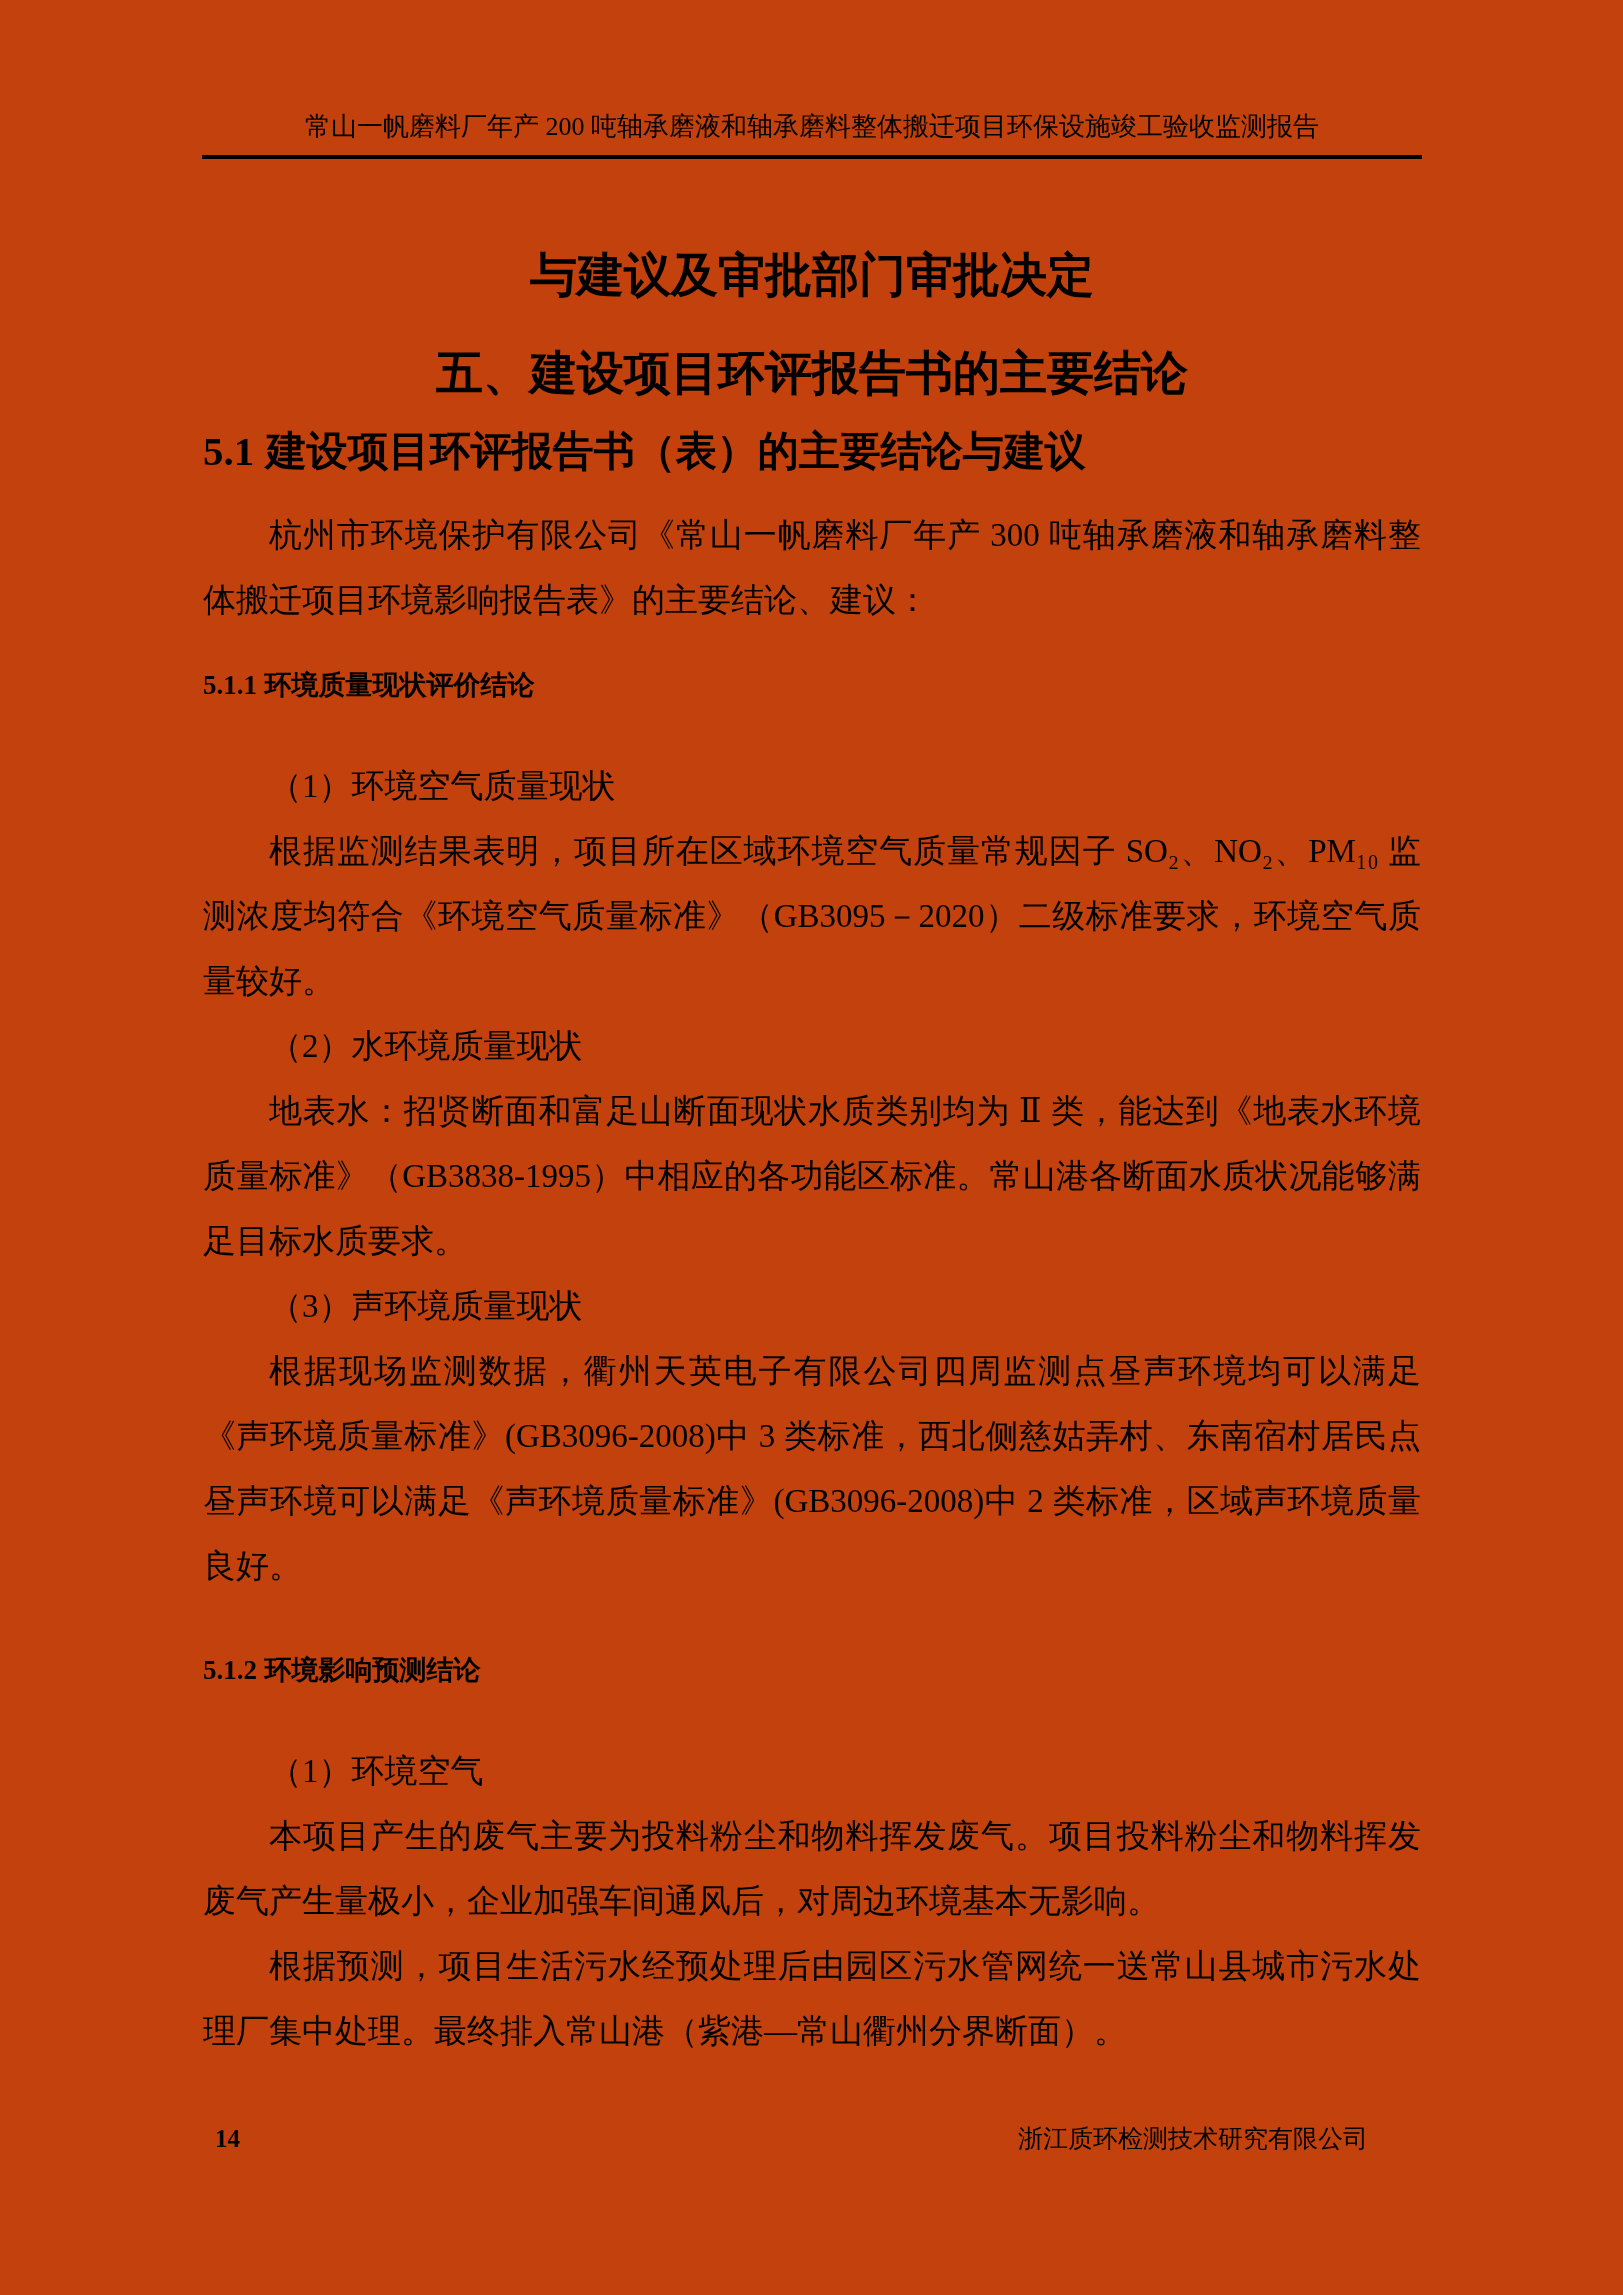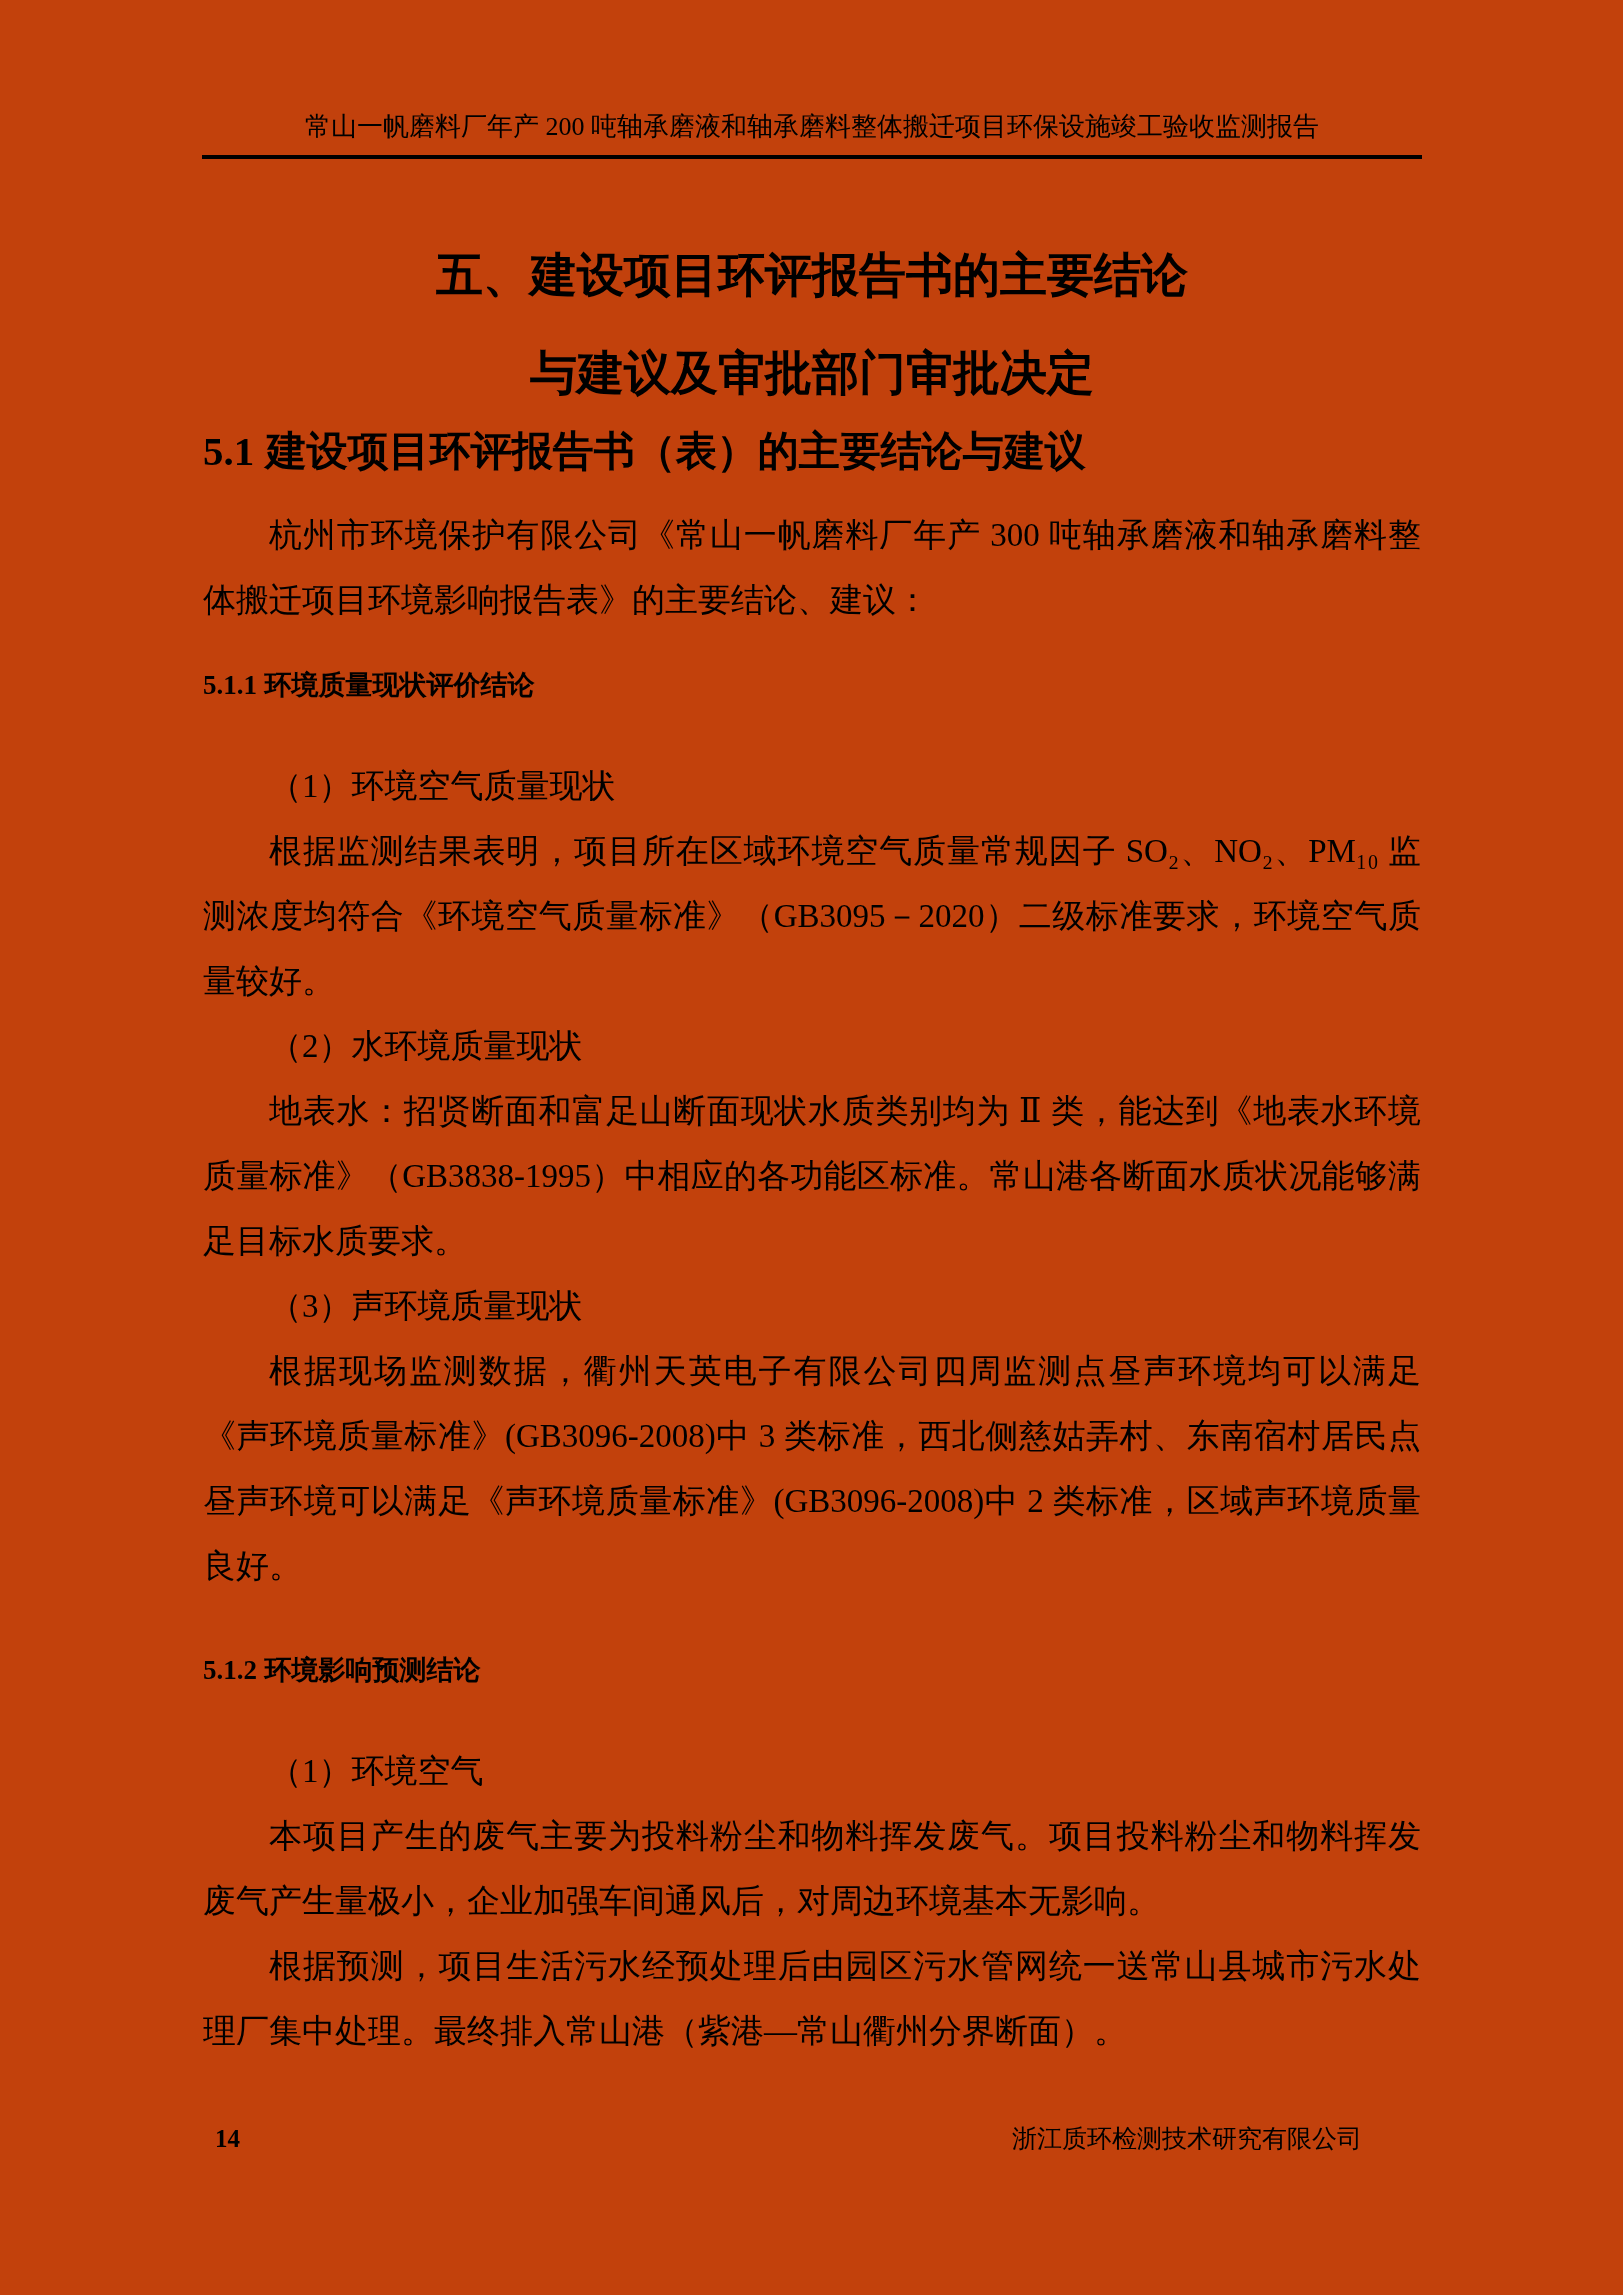--- a/index.html
+++ b/index.html
@@ -81,37 +81,37 @@
   }
   .page-number {
     position: absolute;
     left: 12px;
     width: 100%;
     text-align: left;
     font-weight: bold;
   }
   .footer-company {
     position: absolute;
-    right: 59px;
+    right: 53px;
   }
 </style>
 </head>
 <body>
 
 <div class="page">
 
   <div class="doc-header">
     <span>常山一帆磨料厂年产 200 吨轴承磨液和轴承磨料整体搬迁项目环保设施竣工验收监测报告</span>
   </div>
 
   <div class="doc-main">
 
     <div class="doc-title">
+      <div>与建议及审批部门审批决定</div>
       <div>五、建设项目环评报告书的主要结论</div>
-      <div>与建议及审批部门审批决定</div>
     </div>
 
     <h2 class="sec"><span class="sec-num">5.1</span>&nbsp;<span>建设项目环评报告书（表）的主要结论与建议</span></h2>
 
     <p class="body intro">杭州市环境保护有限公司《常山一帆磨料厂年产 300 吨轴承磨液和轴承磨料整体搬迁项目环境影响报告表》的主要结论、建议：</p>
 
     <h3 class="subsec subsec-1"><span class="sec-num">5.1.1</span>&nbsp;<span>环境质量现状评价结论</span></h3>
 
     <div class="para-group">
       <p class="body">（1）环境空气质量现状</p>

